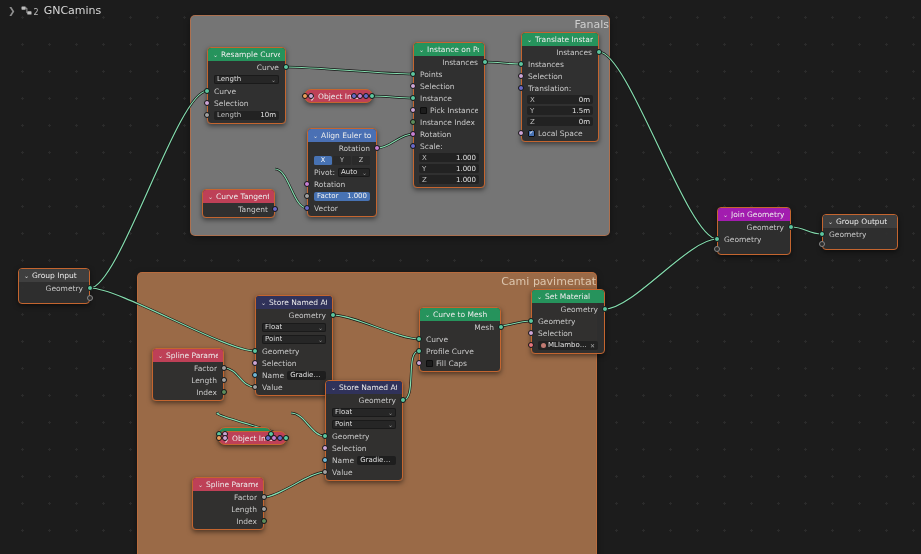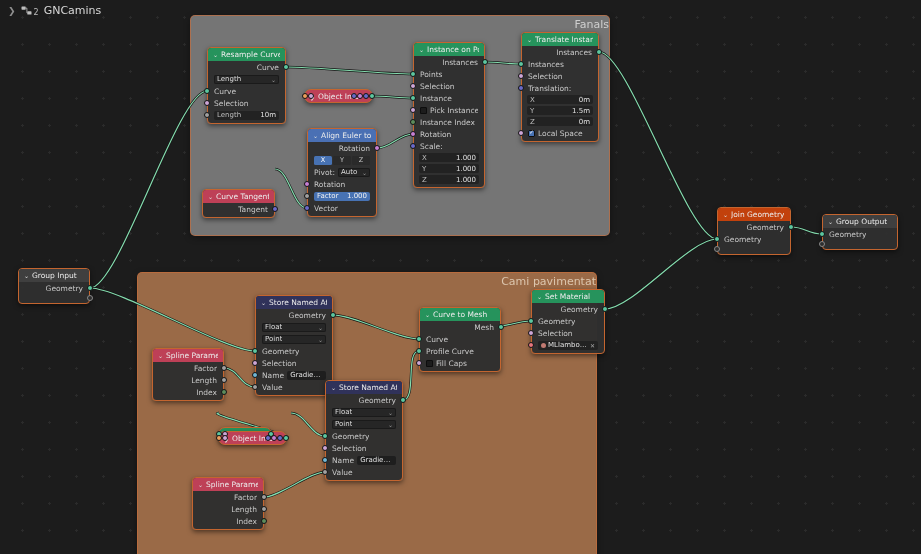--- a/index.html
+++ b/index.html
@@ -500,21 +500,21 @@
         <div class="row">
           <span class="socket in" style="background: rgb(230, 118, 127);"></span>
           <div class="wid wmat">
             <span class="mat-ic"></span>
             <span class="fval">MLlambord...</span>
             <span class="mclear">✕</span>
           </div>
         </div>
       </div>
       <div class="node" style="left: 717px; top: 207px; width: 74px;">
-        <div class="nhead" style="background: #c2410c;">
+        <div class="nhead" style="background: #a21caf;">
           <span class="chev">⌄</span>
           <span class="ntitle">Join Geometry</span>
         </div>
         <div class="row out">
           <span class="lab">Geometry</span>
           <span class="socket out" style="background: rgb(92, 199, 160);"></span>
         </div>
         <div class="row">
           <span class="socket in" style="background: rgb(92, 199, 160);"></span>
           <span class="lab">Geometry</span>

